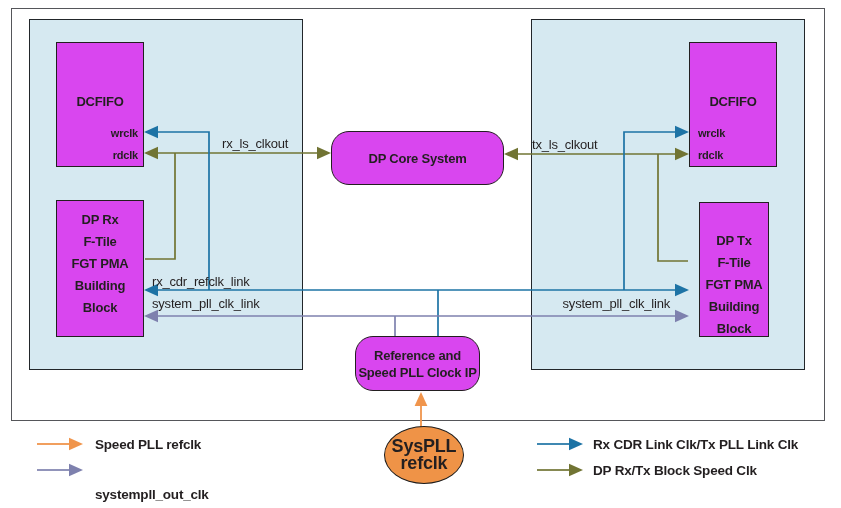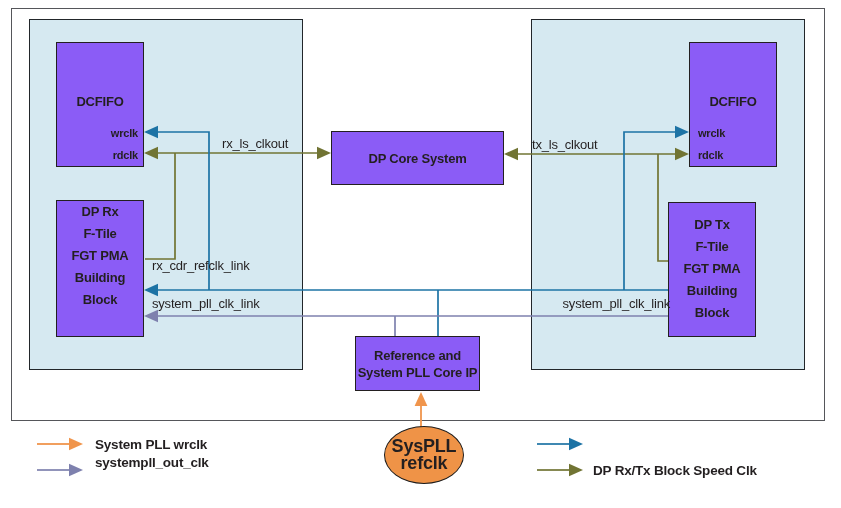--- a/index.html
+++ b/index.html
@@ -12,25 +12,25 @@
     position:absolute; left:11px; top:8px; width:812px; height:411px;
     border:1.5px solid var(--outer-border,#55565a); background:#ffffff;
   }
   .container{
     position:absolute; top:19px; width:272px; height:349px;
     background:var(--container,#d6e9f1); border:1.2px solid #22262a;
   }
   .container.left{left:29px;}
   .container.right{left:531px;}
   .box{
-    position:absolute; background:#8b5cf6; border:1.5px solid var(--border,#231f20);
+    position:absolute; background:#d946ef; border:1.5px solid var(--border,#231f20);
     box-sizing:border-box; font-size:13px; font-weight:600;
   }
   .multiline{ white-space:pre-line; text-align:center; }
-  .center-flex{ display:flex; align-items:center; justify-content:center; }
+  .center-flex{ display:flex; align-items:center; justify-content:center;border-radius:18px; }
   .port{ position:absolute; font-size:11px; font-weight:600; line-height:14px; }
   .box-title{ position:absolute; width:100%; text-align:center; font-size:13px; font-weight:600; }
   .wire-label{
     position:absolute; font-size:13px; font-weight:400; line-height:14px;
     white-space:nowrap;
   }
   .legend-label{
     position:absolute; font-size:13.5px; font-weight:600; line-height:15px; white-space:nowrap;
   }
   svg.overlay{ position:absolute; left:0; top:0; width:841px; height:508px; pointer-events:none; }
@@ -117,51 +117,52 @@
       <polygon class="fl-olive" points="583,470 569,463.8 569,476.2"></polygon>
     </g>
   </svg>
 
   <div class="box" style="left:56px; top:42px; width:88px; height:125px;">
     <div class="box-title" style="top:51px;">DCFIFO</div>
     <div class="port" style="top:83px; right:5px;">wrclk</div>
     <div class="port" style="top:105px; right:5px;">rdclk</div>
   </div>
 
-  <div class="box multiline" style="left:56px; top:200px; width:88px; height:137px; line-height:22px; padding-top:0;">DP Rx
+  <div class="box multiline" style="left:56px; top:200px; width:88px; height:137px; line-height:22px; padding-top:8px;">DP Rx
 F-Tile
 FGT PMA
 Building
 Block</div>
 
   <div class="box center-flex" style="left:331px; top:131px; width:173px; height:54px;">
     <span>DP Core System</span>
   </div>
 
   <div class="box" style="left:689px; top:42px; width:88px; height:125px;">
     <div class="box-title" style="top:51px;">DCFIFO</div>
     <div class="port" style="top:83px; left:8px;">wrclk</div>
     <div class="port" style="top:105px; left:8px;">rdclk</div>
   </div>
 
-  <div class="box multiline" style="left:668px; top:202px; width:88px; height:135px; line-height:22px; padding-top:11px;">DP Tx
+  <div class="box multiline" style="left:699px; top:202px; width:70px; height:135px; line-height:22px; padding-top:27px;">DP Tx
 F-Tile
 FGT PMA
 Building
 Block</div>
 
   <div class="box center-flex multiline" style="left:355px; top:336px; width:125px; height:55px; line-height:17px;">Reference and
-System PLL Core IP</div>
+Speed PLL Clock IP</div>
 
   <div class="ellipse center-flex multiline">SysPLL
 refclk</div>
 
   <div class="wire-label" style="left:222px; top:137px;">rx_ls_clkout</div>
   <div class="wire-label" style="left:532px; top:138px;">tx_ls_clkout</div>
-  <div class="wire-label" style="left:152px; top:259px;">rx_cdr_refclk_link</div>
+  <div class="wire-label" style="left:152px; top:275px;">rx_cdr_refclk_link</div>
   <div class="wire-label" style="left:152px; top:297px;">system_pll_clk_link</div>
   <div class="wire-label" style="left:520px; top:297px; width:150px; text-align:right;">system_pll_clk_link</div>
 
-  <div class="legend-label" style="left:95px; top:437px;">System PLL wrclk</div>
-  <div class="legend-label" style="left:95px; top:455px;">systempll_out_clk</div>
+  <div class="legend-label" style="left:95px; top:437px;">Speed PLL refclk</div>
+  <div class="legend-label" style="left:95px; top:487px;">systempll_out_clk</div>
+  <div class="legend-label" style="left:593px; top:437px;">Rx CDR Link Clk/Tx PLL Link Clk</div>
   <div class="legend-label" style="left:593px; top:463px;">DP Rx/Tx Block Speed Clk</div>
 
 </div>
 
 </body></html>

